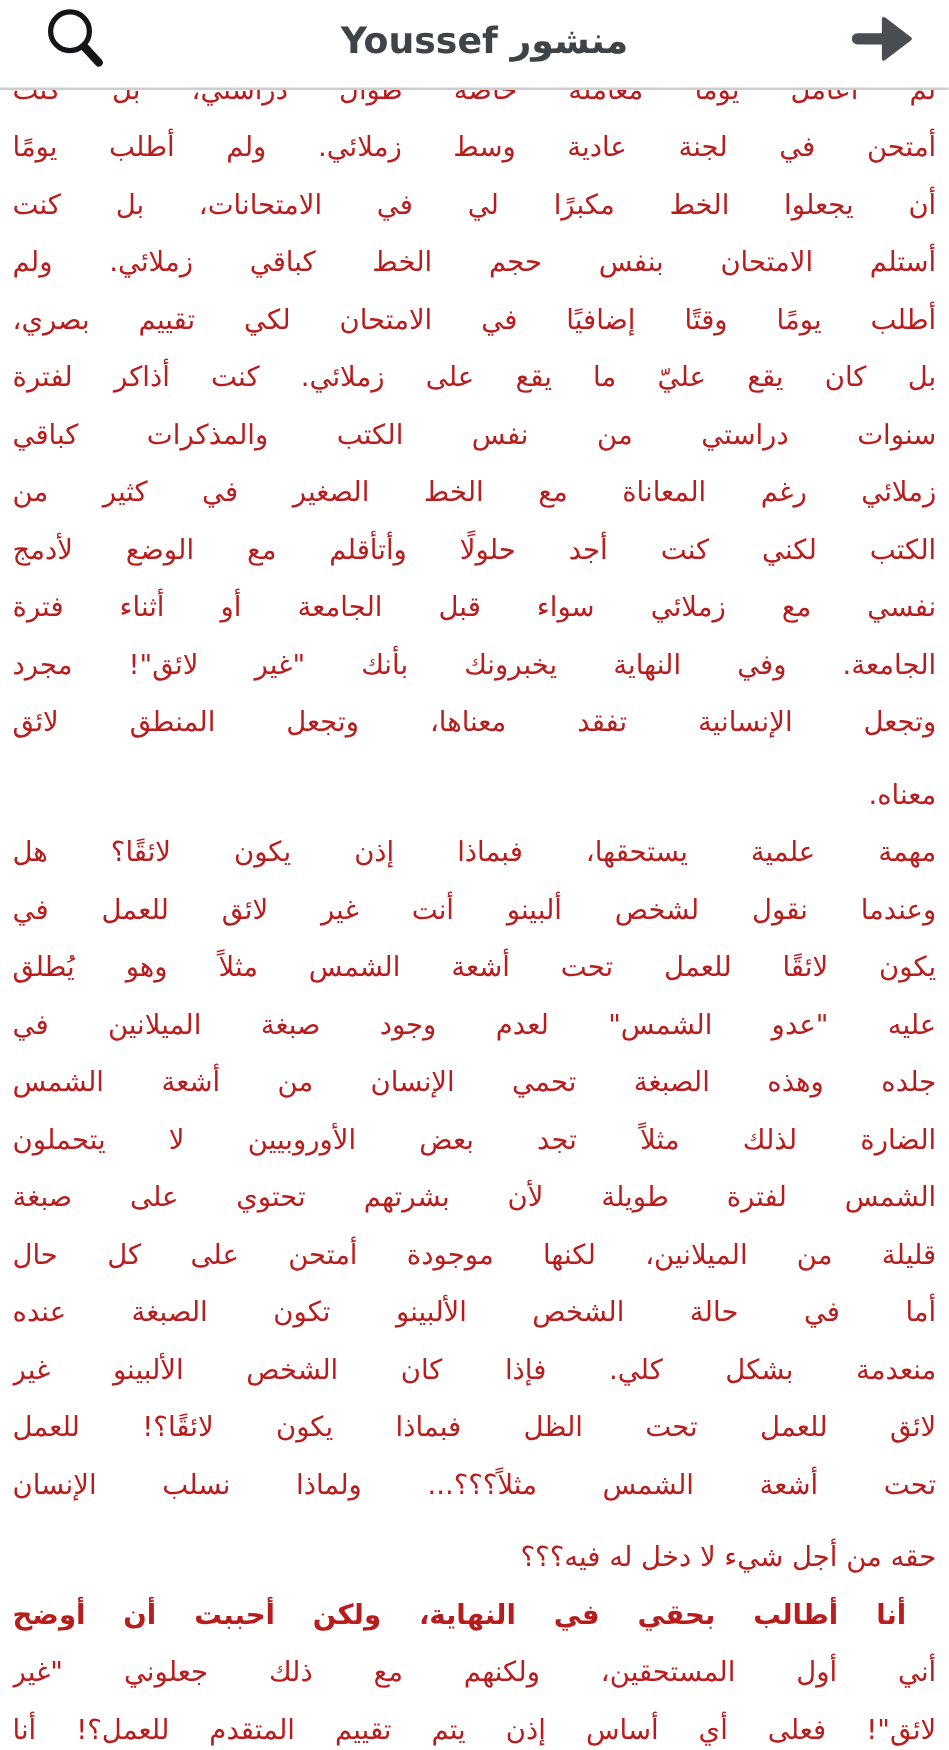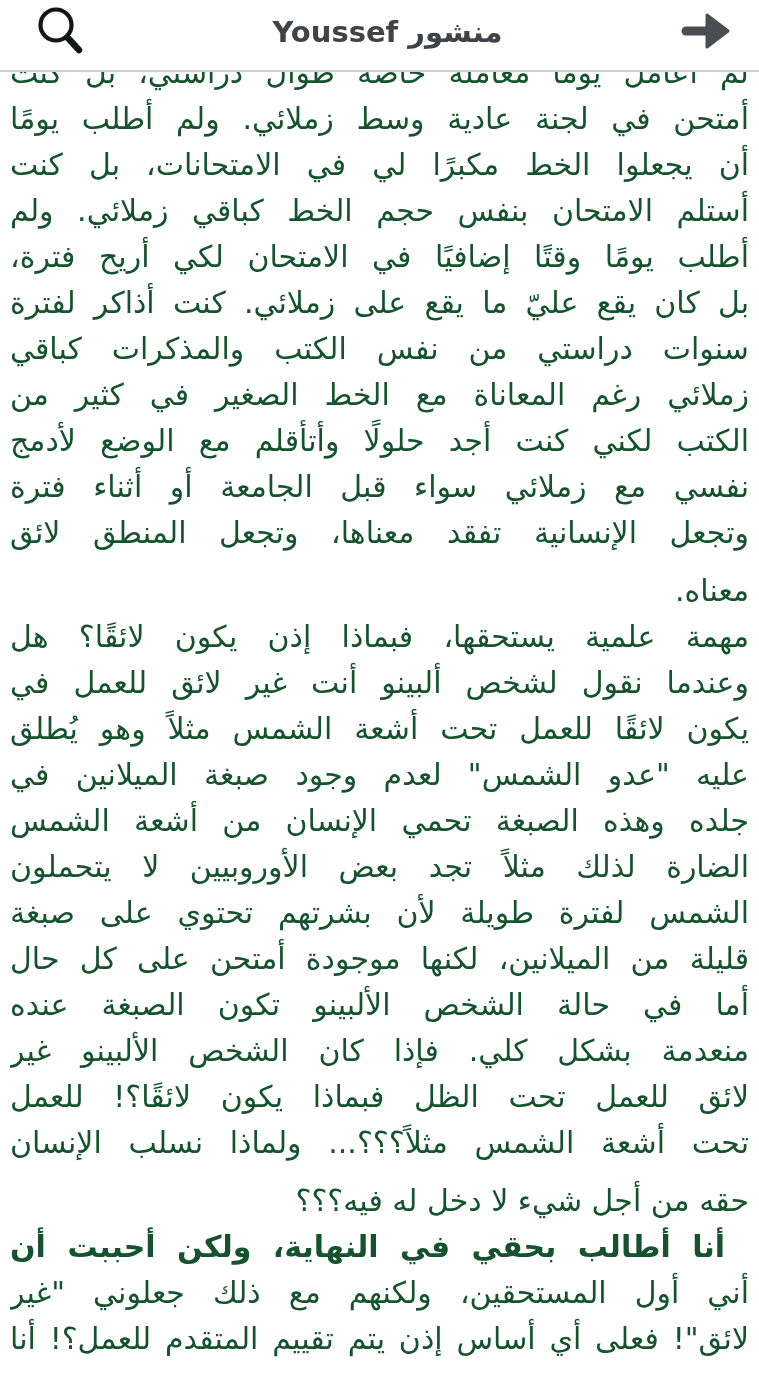--- a/index.html
+++ b/index.html
@@ -21,21 +21,21 @@
   .search-btn{left:28px;top:4px;width:64px;height:56px;}
   .back-btn{right:26px;top:10px;width:52px;height:42px;}
   
   .content{
     position:absolute;top:70px;left:0;right:0;bottom:0;overflow:hidden;background:#ffffff;
   }
   .textblock{
     margin-top:-20px;padding:0 10px;direction:rtl;
   }
   .line{
-    height:46px;line-height:46px;font-size:30px;color:#14532d;
+    height:46px;line-height:46px;font-size:22px;color:#b91c1c;
     text-align:justify;text-align-last:justify;overflow:hidden;
   }
   .line.last{text-align:right;text-align-last:right;margin-top:12px;}
   .line.indent{padding-right:24px;font-weight:bold;}
 </style>
 </head>
 <body>
 
 <div class="screen">
 
@@ -60,26 +60,27 @@
       </span>
     </button>
   </div>
 
   <div class="content">
     <div class="textblock">
         <div class="line">لم أعامل يومًا معاملة خاصة طوال دراستي، بل كنت</div>
         <div class="line">أمتحن في لجنة عادية وسط زملائي. ولم أطلب يومًا</div>
         <div class="line">أن يجعلوا الخط مكبرًا لي في الامتحانات، بل كنت</div>
         <div class="line">أستلم الامتحان بنفس حجم الخط كباقي زملائي. ولم</div>
-        <div class="line">أطلب يومًا وقتًا إضافيًا في الامتحان لكي أريح فترة،</div>
+        <div class="line">أطلب يومًا وقتًا إضافيًا في الامتحان لكي تقييم بصري،</div>
         <div class="line">بل كان يقع عليّ ما يقع على زملائي. كنت أذاكر لفترة</div>
         <div class="line">سنوات دراستي من نفس الكتب والمذكرات كباقي</div>
         <div class="line">زملائي رغم المعاناة مع الخط الصغير في كثير من</div>
         <div class="line">الكتب لكني كنت أجد حلولًا وأتأقلم مع الوضع لأدمج</div>
         <div class="line">نفسي مع زملائي سواء قبل الجامعة أو أثناء فترة</div>
+        <div class="line">الجامعة. وفي النهاية يخبرونك بأنك "غير لائق"! مجرد</div>
         <div class="line">وتجعل الإنسانية تفقد معناها، وتجعل المنطق لائق</div>
         <div class="line last">معناه.</div>
         <div class="line">مهمة علمية يستحقها، فبماذا إذن يكون لائقًا؟ هل</div>
         <div class="line">وعندما نقول لشخص ألبينو أنت غير لائق للعمل في</div>
         <div class="line">يكون لائقًا للعمل تحت أشعة الشمس مثلاً وهو يُطلق</div>
         <div class="line">عليه "عدو الشمس" لعدم وجود صبغة الميلانين في</div>
         <div class="line">جلده وهذه الصبغة تحمي الإنسان من أشعة الشمس</div>
         <div class="line">الضارة لذلك مثلاً تجد بعض الأوروبيين لا يتحملون</div>
         <div class="line">الشمس لفترة طويلة لأن بشرتهم تحتوي على صبغة</div>
         <div class="line">قليلة من الميلانين، لكنها موجودة أمتحن على كل حال</div>

